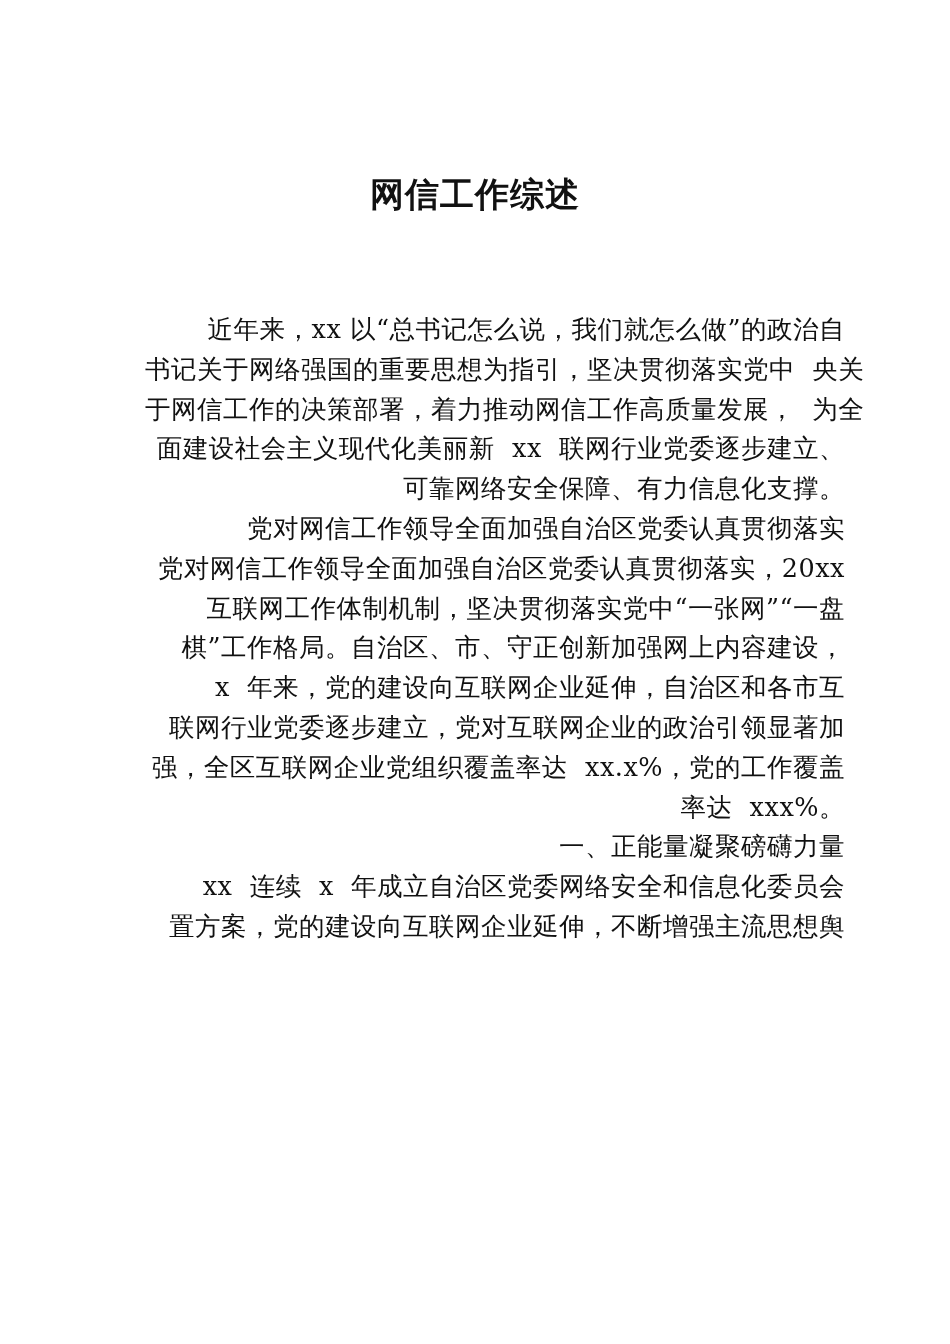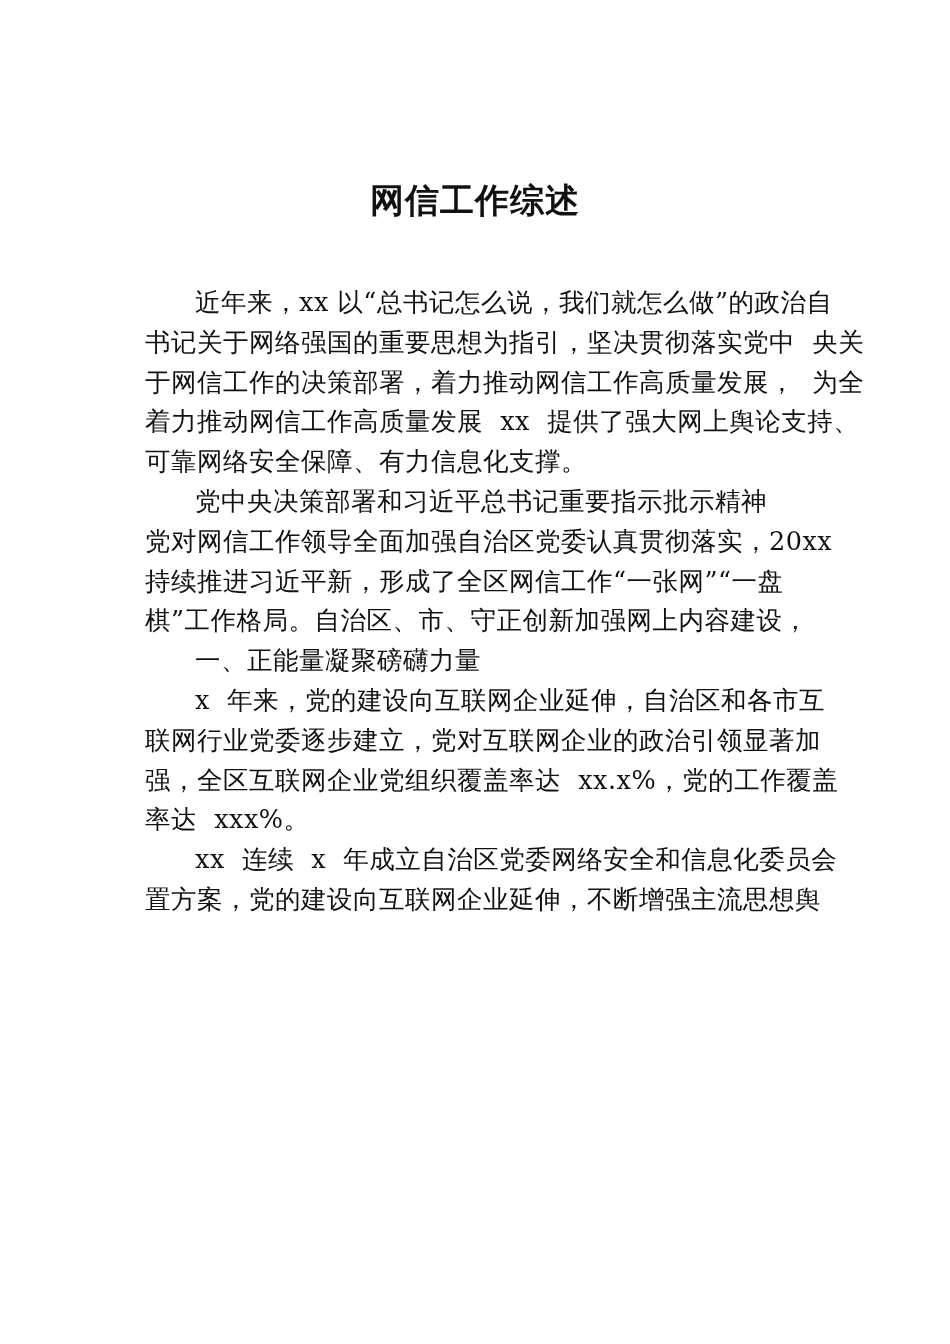--- a/index.html
+++ b/index.html
@@ -1,48 +1,48 @@
 <!DOCTYPE html>
 <html><head>
 <meta charset="utf-8">
 <style>
   html, body { margin: 0; padding: 0; background: #ffffff; }
   body { width: 950px; height: 1344px; position: relative; overflow: hidden;
          font-family: "DejaVu Serif", "Liberation Serif", serif; color: #111; }
-  .title { position: absolute; left: 0; width: 950px; top: 178px; text-align: center;
+  .title { position: absolute; left: 0; width: 950px; top: 172px; text-align: center;
            font-size: 34px; font-weight: bold; letter-spacing: 1px; line-height: 44px; }
-  .body { position: absolute; left: 145px; top: 283px; width: 700px; }
+  .body { position: absolute; left: 145px; top: 310px; width: 700px; text-align: right; }
   .line { height: 39.8px; line-height: 39.8px; font-size: 25.5px; white-space: pre; letter-spacing: 0.5px; }
   .indent { padding-left: 50px; }
 </style>
 </head>
 <body>
 
 <div class="title">网信工作综述</div>
 
 <div class="body">
   <div>
     <div class="line indent">近年来，xx 以“总书记怎么说，我们就怎么做”的政治自</div>
     <div class="line">书记关于网络强国的重要思想为指引，坚决贯彻落实党中  央关</div>
     <div class="line">于网信工作的决策部署，着力推动网信工作高质量发展，  为全</div>
-    <div class="line">着力推动网信工作高质量发展  xx  提供了强大网上舆论支持、</div>
+    <div class="line">面建设社会主义现代化美丽新  xx  联网行业党委逐步建立、</div>
     <div class="line">可靠网络安全保障、有力信息化支撑。</div>
   </div>
   <div>
-    <div class="line indent">党中央决策部署和习近平总书记重要指示批示精神</div>
+    <div class="line indent">党对网信工作领导全面加强自治区党委认真贯彻落实</div>
     <div class="line">党对网信工作领导全面加强自治区党委认真贯彻落实，20xx</div>
-    <div class="line">持续推进习近平新，形成了全区网信工作“一张网”“一盘</div>
+    <div class="line">互联网工作体制机制，坚决贯彻落实党中“一张网”“一盘</div>
     <div class="line">棋”工作格局。自治区、市、守正创新加强网上内容建设，</div>
-  </div>
-  <div>
-    <div class="line indent">一、正能量凝聚磅礴力量</div>
   </div>
   <div>
     <div class="line indent">x  年来，党的建设向互联网企业延伸，自治区和各市互</div>
     <div class="line">联网行业党委逐步建立，党对互联网企业的政治引领显著加</div>
     <div class="line">强，全区互联网企业党组织覆盖率达  xx.x%，党的工作覆盖</div>
     <div class="line">率达  xxx%。</div>
   </div>
   <div>
+    <div class="line indent">一、正能量凝聚磅礴力量</div>
+  </div>
+  <div>
     <div class="line indent">xx  连续  x  年成立自治区党委网络安全和信息化委员会</div>
     <div class="line">置方案，党的建设向互联网企业延伸，不断增强主流思想舆</div>
   </div>
 </div>
 
 </body></html>

